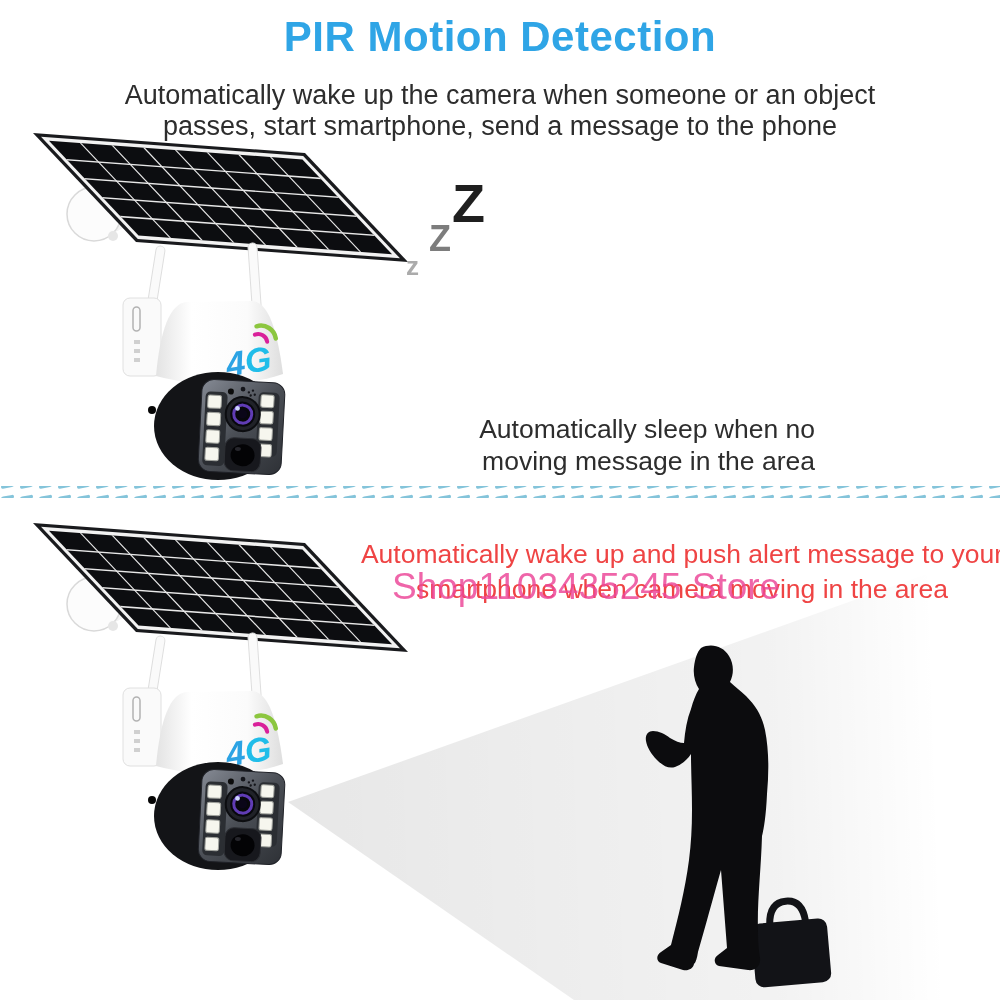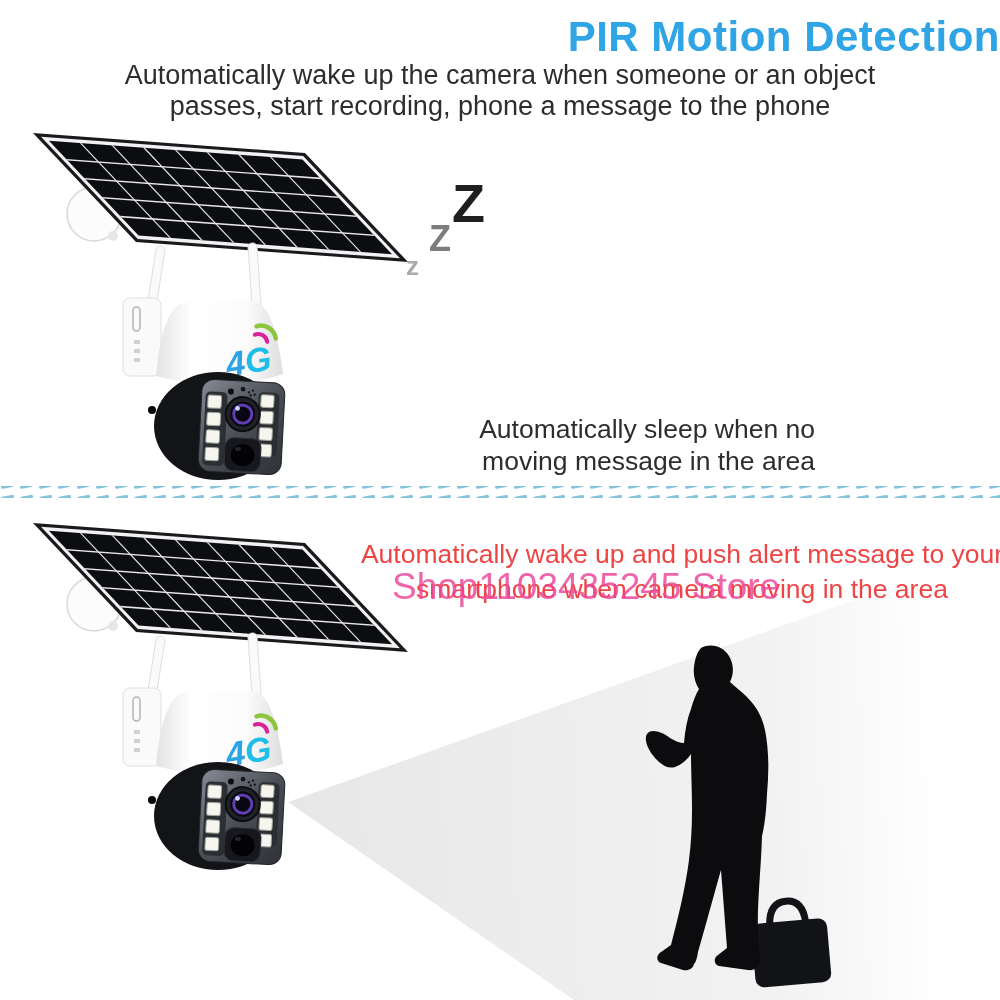--- a/index.html
+++ b/index.html
@@ -3,25 +3,25 @@
 <meta charset="utf-8">
 <style>
   html,body{margin:0;padding:0;background:#888;}
   .canvas{
     position:relative;width:1000px;height:1000px;margin:0 auto;
     background:#ffffff;overflow:hidden;
     font-family:"Liberation Sans", sans-serif;
   }
   .scene-svg{position:absolute;left:0;top:0;width:1000px;height:1000px;pointer-events:none;}
   .page-title{
-    position:absolute;top:13px;left:0;width:100%;text-align:right;
+    position:absolute;top:13px;left:0;width:100%;text-align:center;
     font-size:42px;font-weight:bold;color:#2fa5e6;letter-spacing:.5px;
   }
   .subtitle{
-    position:absolute;top:60px;left:0;width:100%;text-align:center;
+    position:absolute;top:80px;left:0;width:100%;text-align:center;
     font-size:27px;line-height:31px;color:#2d2d2d;
   }
   .zzz span{position:absolute;font-weight:bold;line-height:1;}
   .zzz .z1{left:452px;top:176px;font-size:54px;color:#1f1f1f;}
   .zzz .z2{left:429px;top:221px;font-size:36px;color:#7d7d7d;}
   .zzz .z3{left:406px;top:253px;font-size:26px;color:#ababab;}
   .sleep-caption{
     position:absolute;left:305px;top:413px;width:510px;text-align:right;
     font-size:26.5px;line-height:32px;color:#2d2d2d;
   }
@@ -191,21 +191,21 @@
       C 675,741 680,743 684,743
       C 685,731 687,719 691,709
       C 693,701 696,694 699,689
       C 695,683 693,675 694,667
       C 695,659 697,652 701,648 Z"></path>
   </svg>
 
   <div class="page-title">PIR Motion Detection</div>
   <div class="subtitle">
     <div>Automatically wake up the camera when someone or an object</div>
-    <div>passes, start recording, phone a message to the phone</div>
+    <div>passes, start smartphone, send a message to the phone</div>
   </div>
 
   <div class="zzz">
     <span class="z1">Z</span>
     <span class="z2">Z</span>
     <span class="z3">z</span>
   </div>
 
   <div class="sleep-caption">
     <div>Automatically sleep when no</div>

